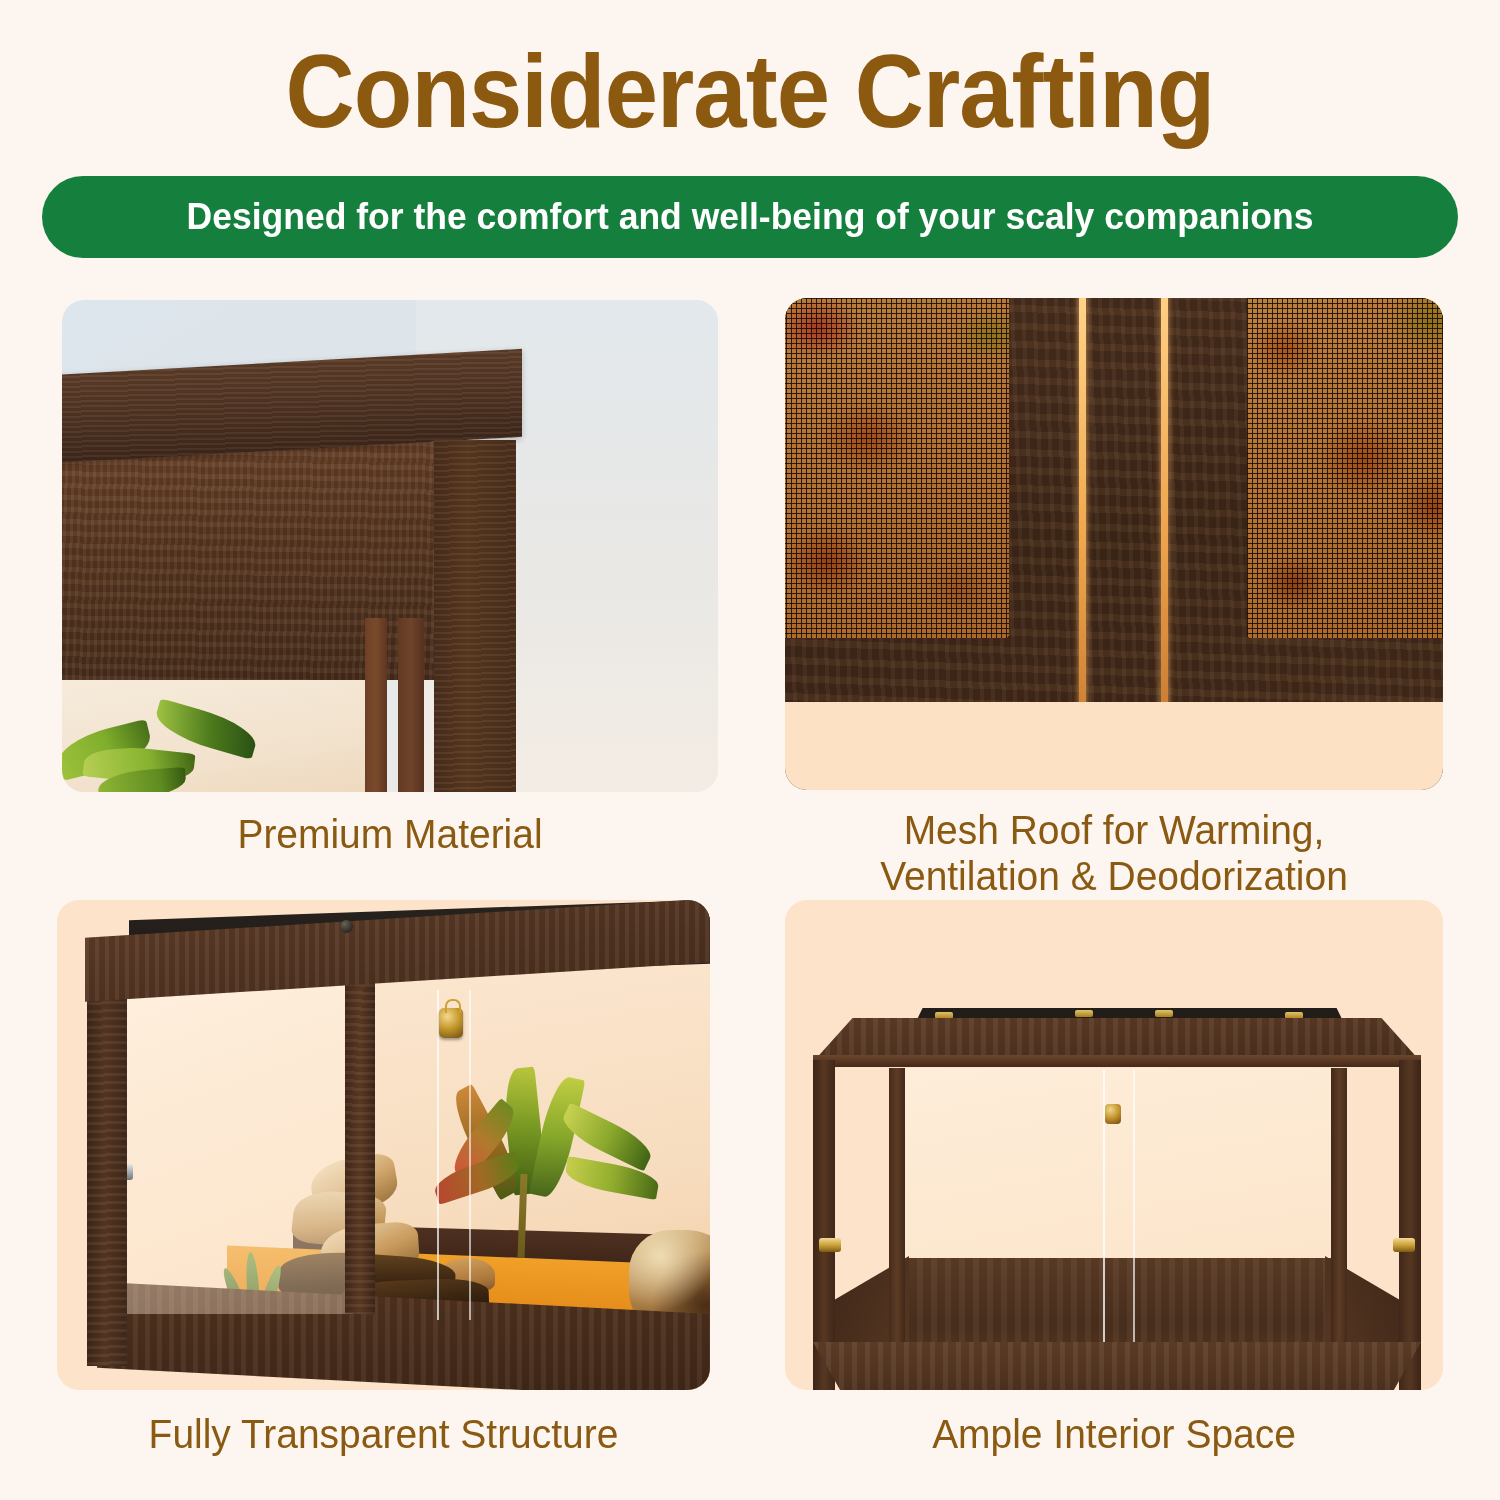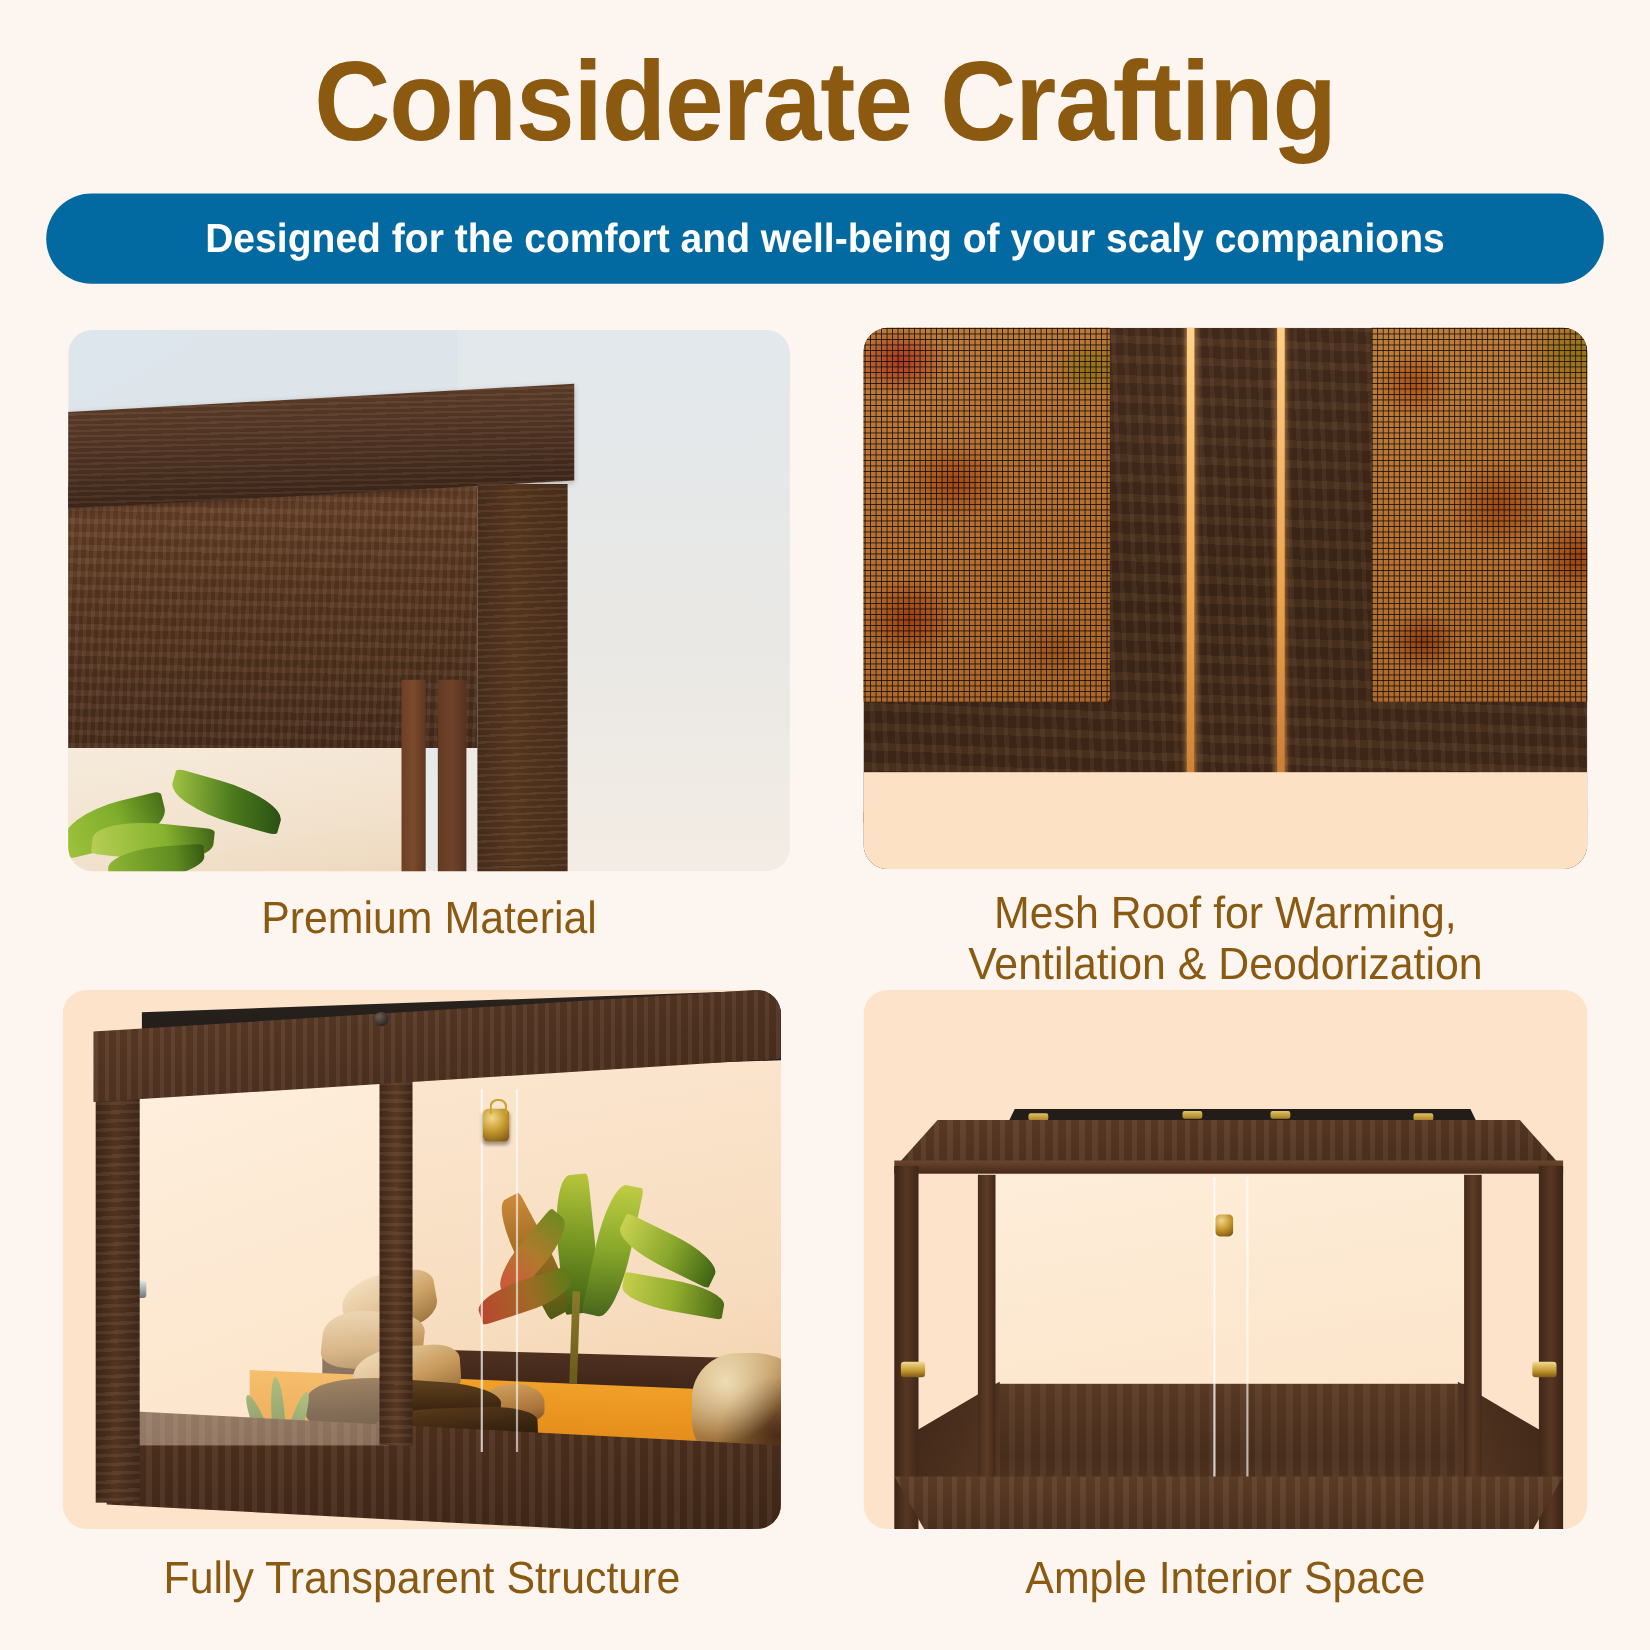--- a/index.html
+++ b/index.html
@@ -32,21 +32,21 @@
     transform-origin: center top;
     white-space: nowrap;
   }
 
   .subtitle-pill {
     position: absolute;
     top: 176px;
     left: 42px;
     width: 1416px;
     height: 82px;
-    background: #0369a1;
+    background: #15803d;
     border-radius: 42px;
     display: flex;
     align-items: center;
     justify-content: center;
   }
   .subtitle-text {
     font-size: 37px;
     font-weight: bold;
     color: #ffffff;
     letter-spacing: 0px;

